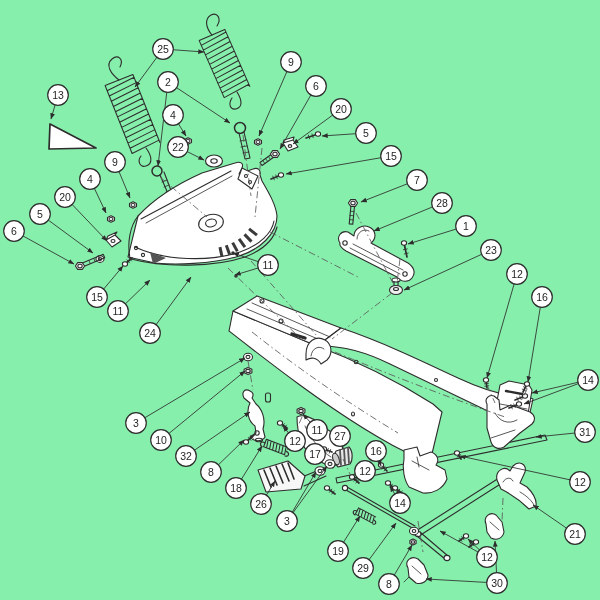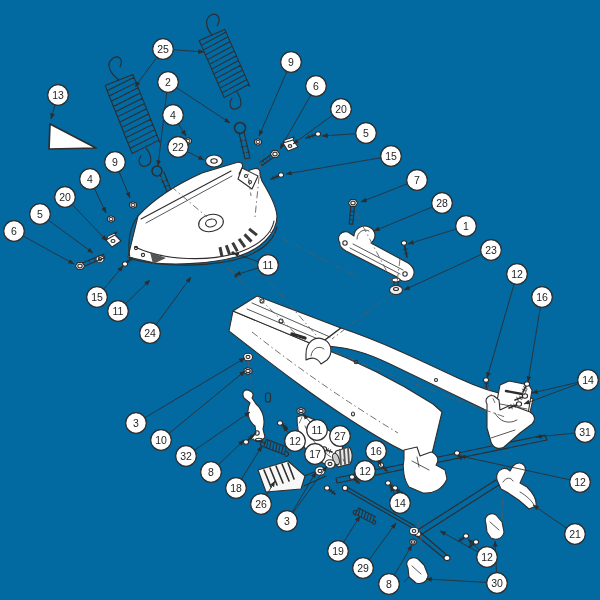--- a/index.html
+++ b/index.html
@@ -1,16 +1,16 @@
 <!DOCTYPE html>
 <html><head>
 <meta charset="utf-8">
 <style>
   html,body{margin:0;padding:0;background:#ffffff;}
-  .stage{position:relative;width:600px;height:600px;background:#0369a1;overflow:hidden;}
+  .stage{position:relative;width:600px;height:600px;background:#86efac;overflow:hidden;}
   svg{display:block;}
   .balloon-text{font-family:"Liberation Sans","DejaVu Sans",sans-serif;font-size:10.5px;fill:#1f1f1f;}
   .centerline{stroke:#5a5a5a;stroke-width:.85;fill:none;stroke-dasharray:7 3 1.5 3;}
   .thin{stroke-width:.8;}
 </style>
 </head>
 <body>
 
 <div class="stage">
 <svg id="diagram-svg" width="600" height="600" viewBox="0 0 600 600" xmlns="http://www.w3.org/2000/svg">

